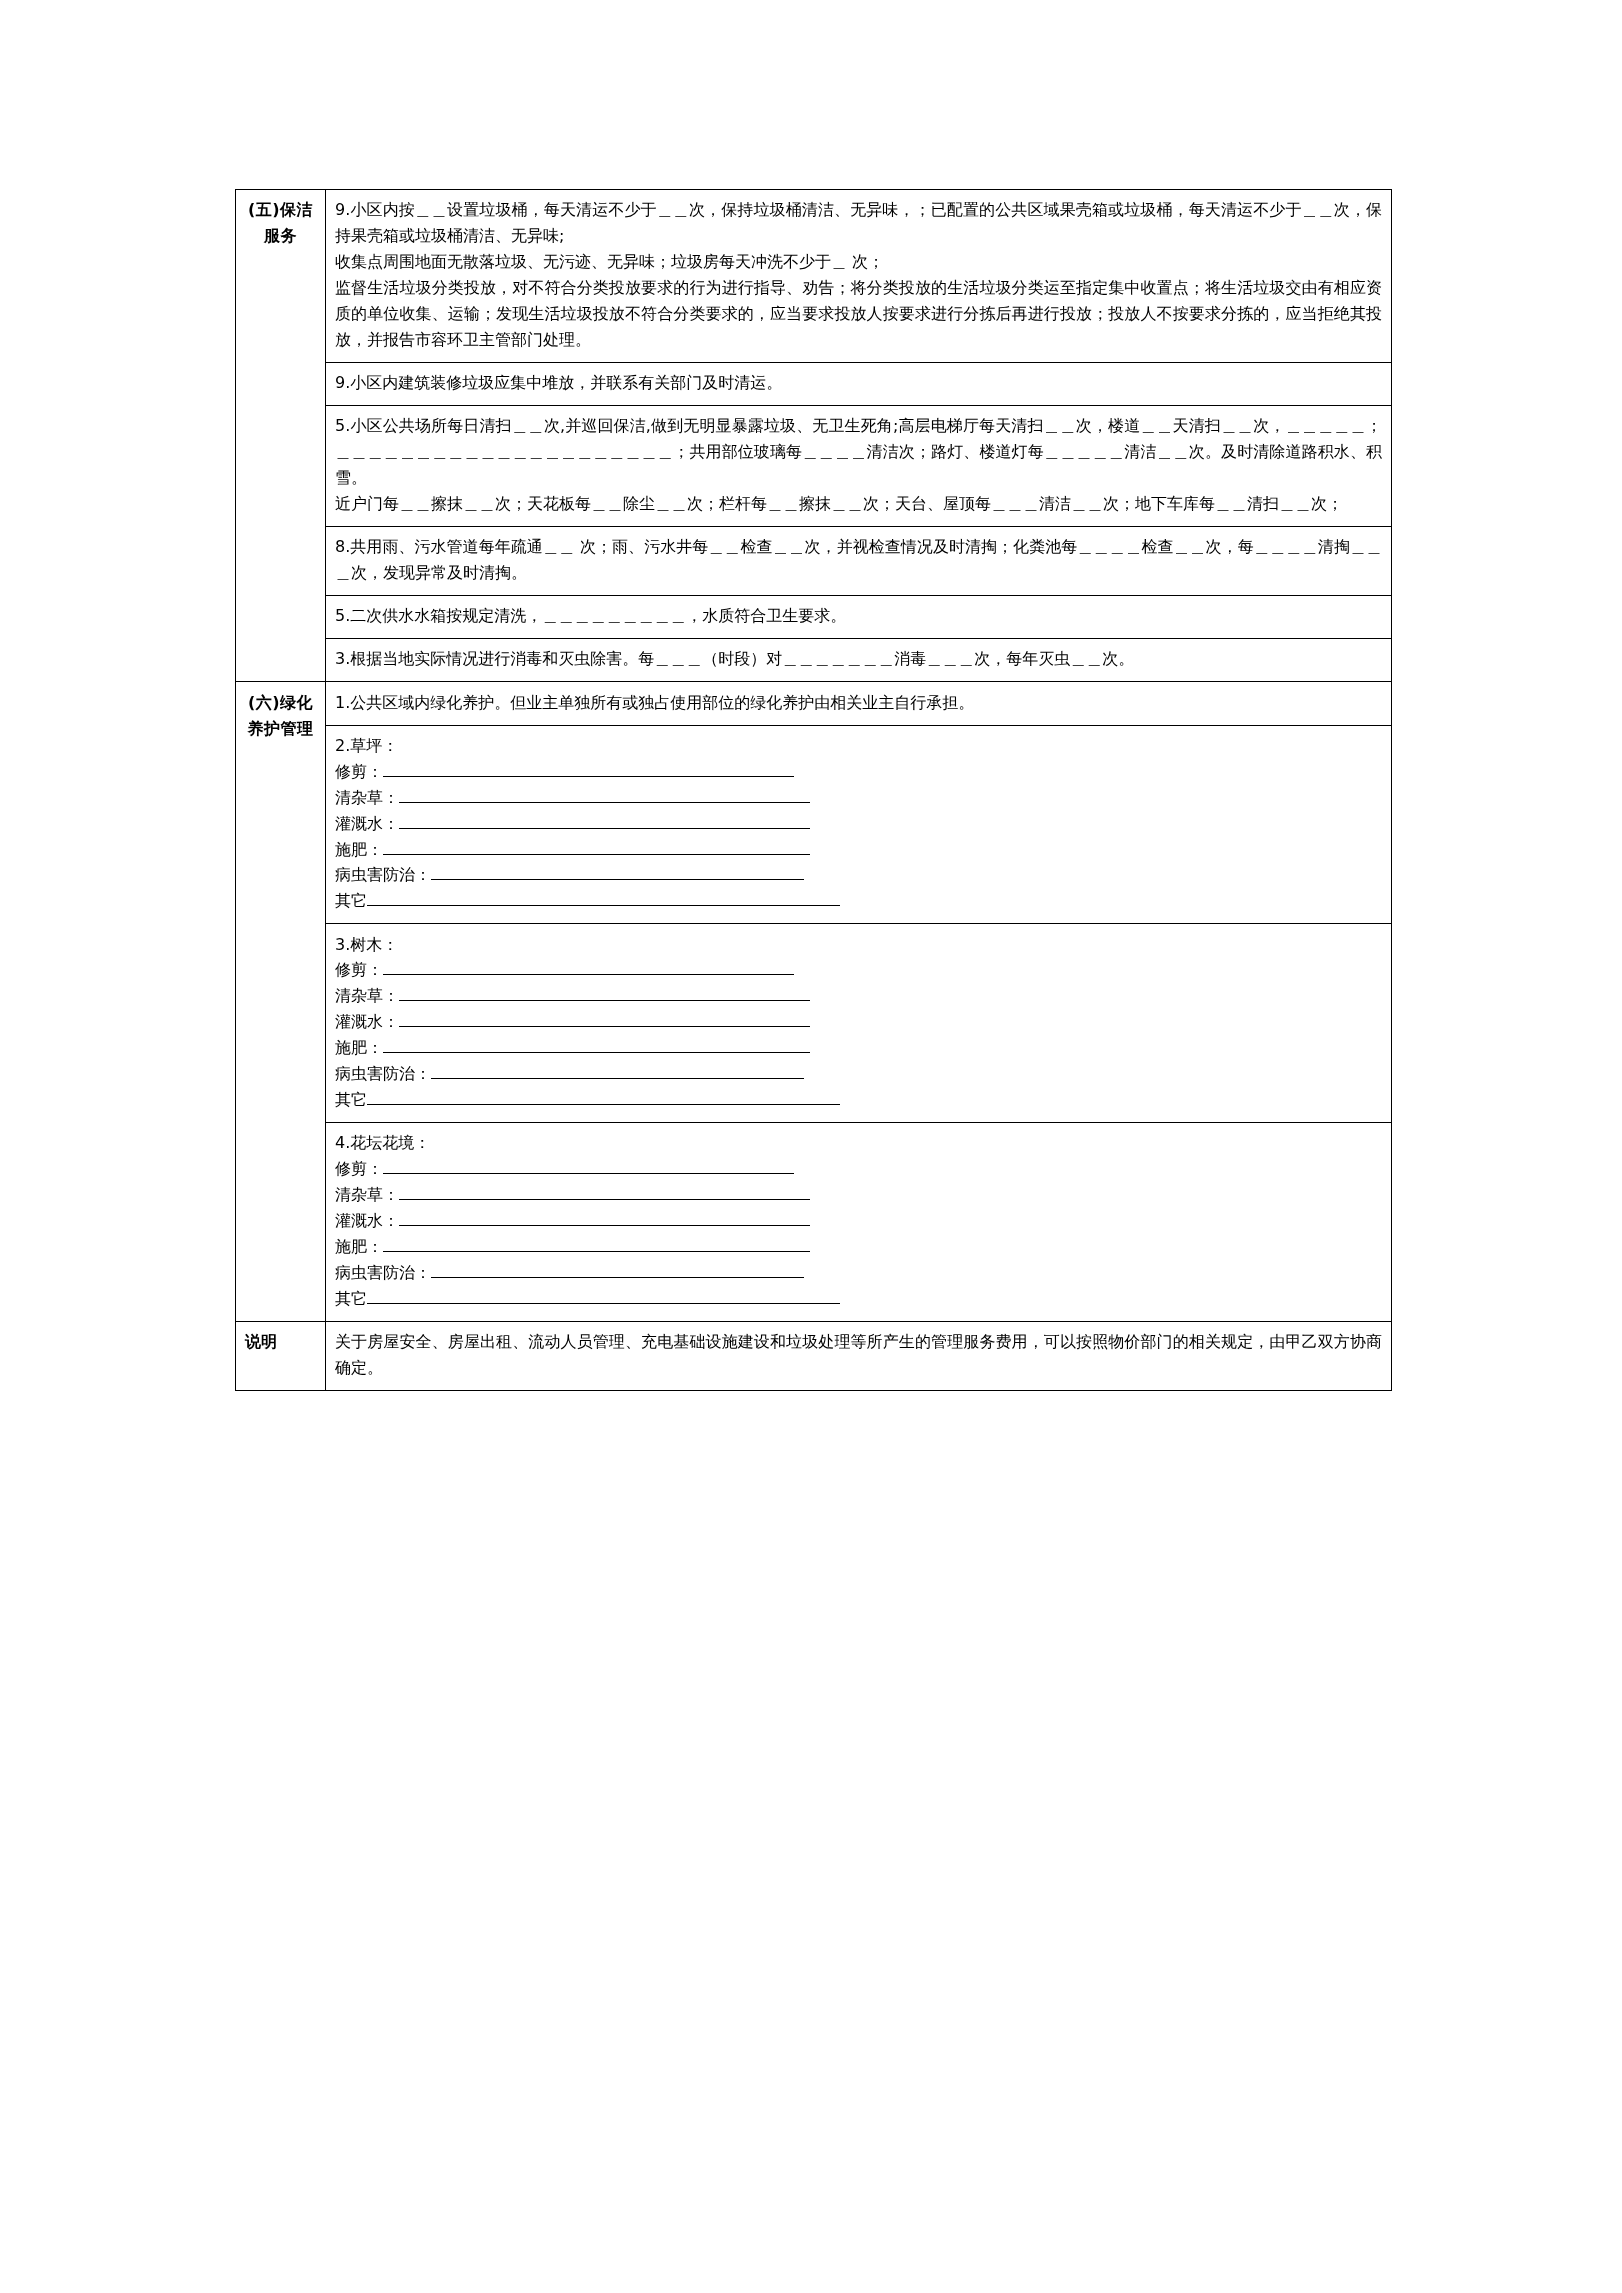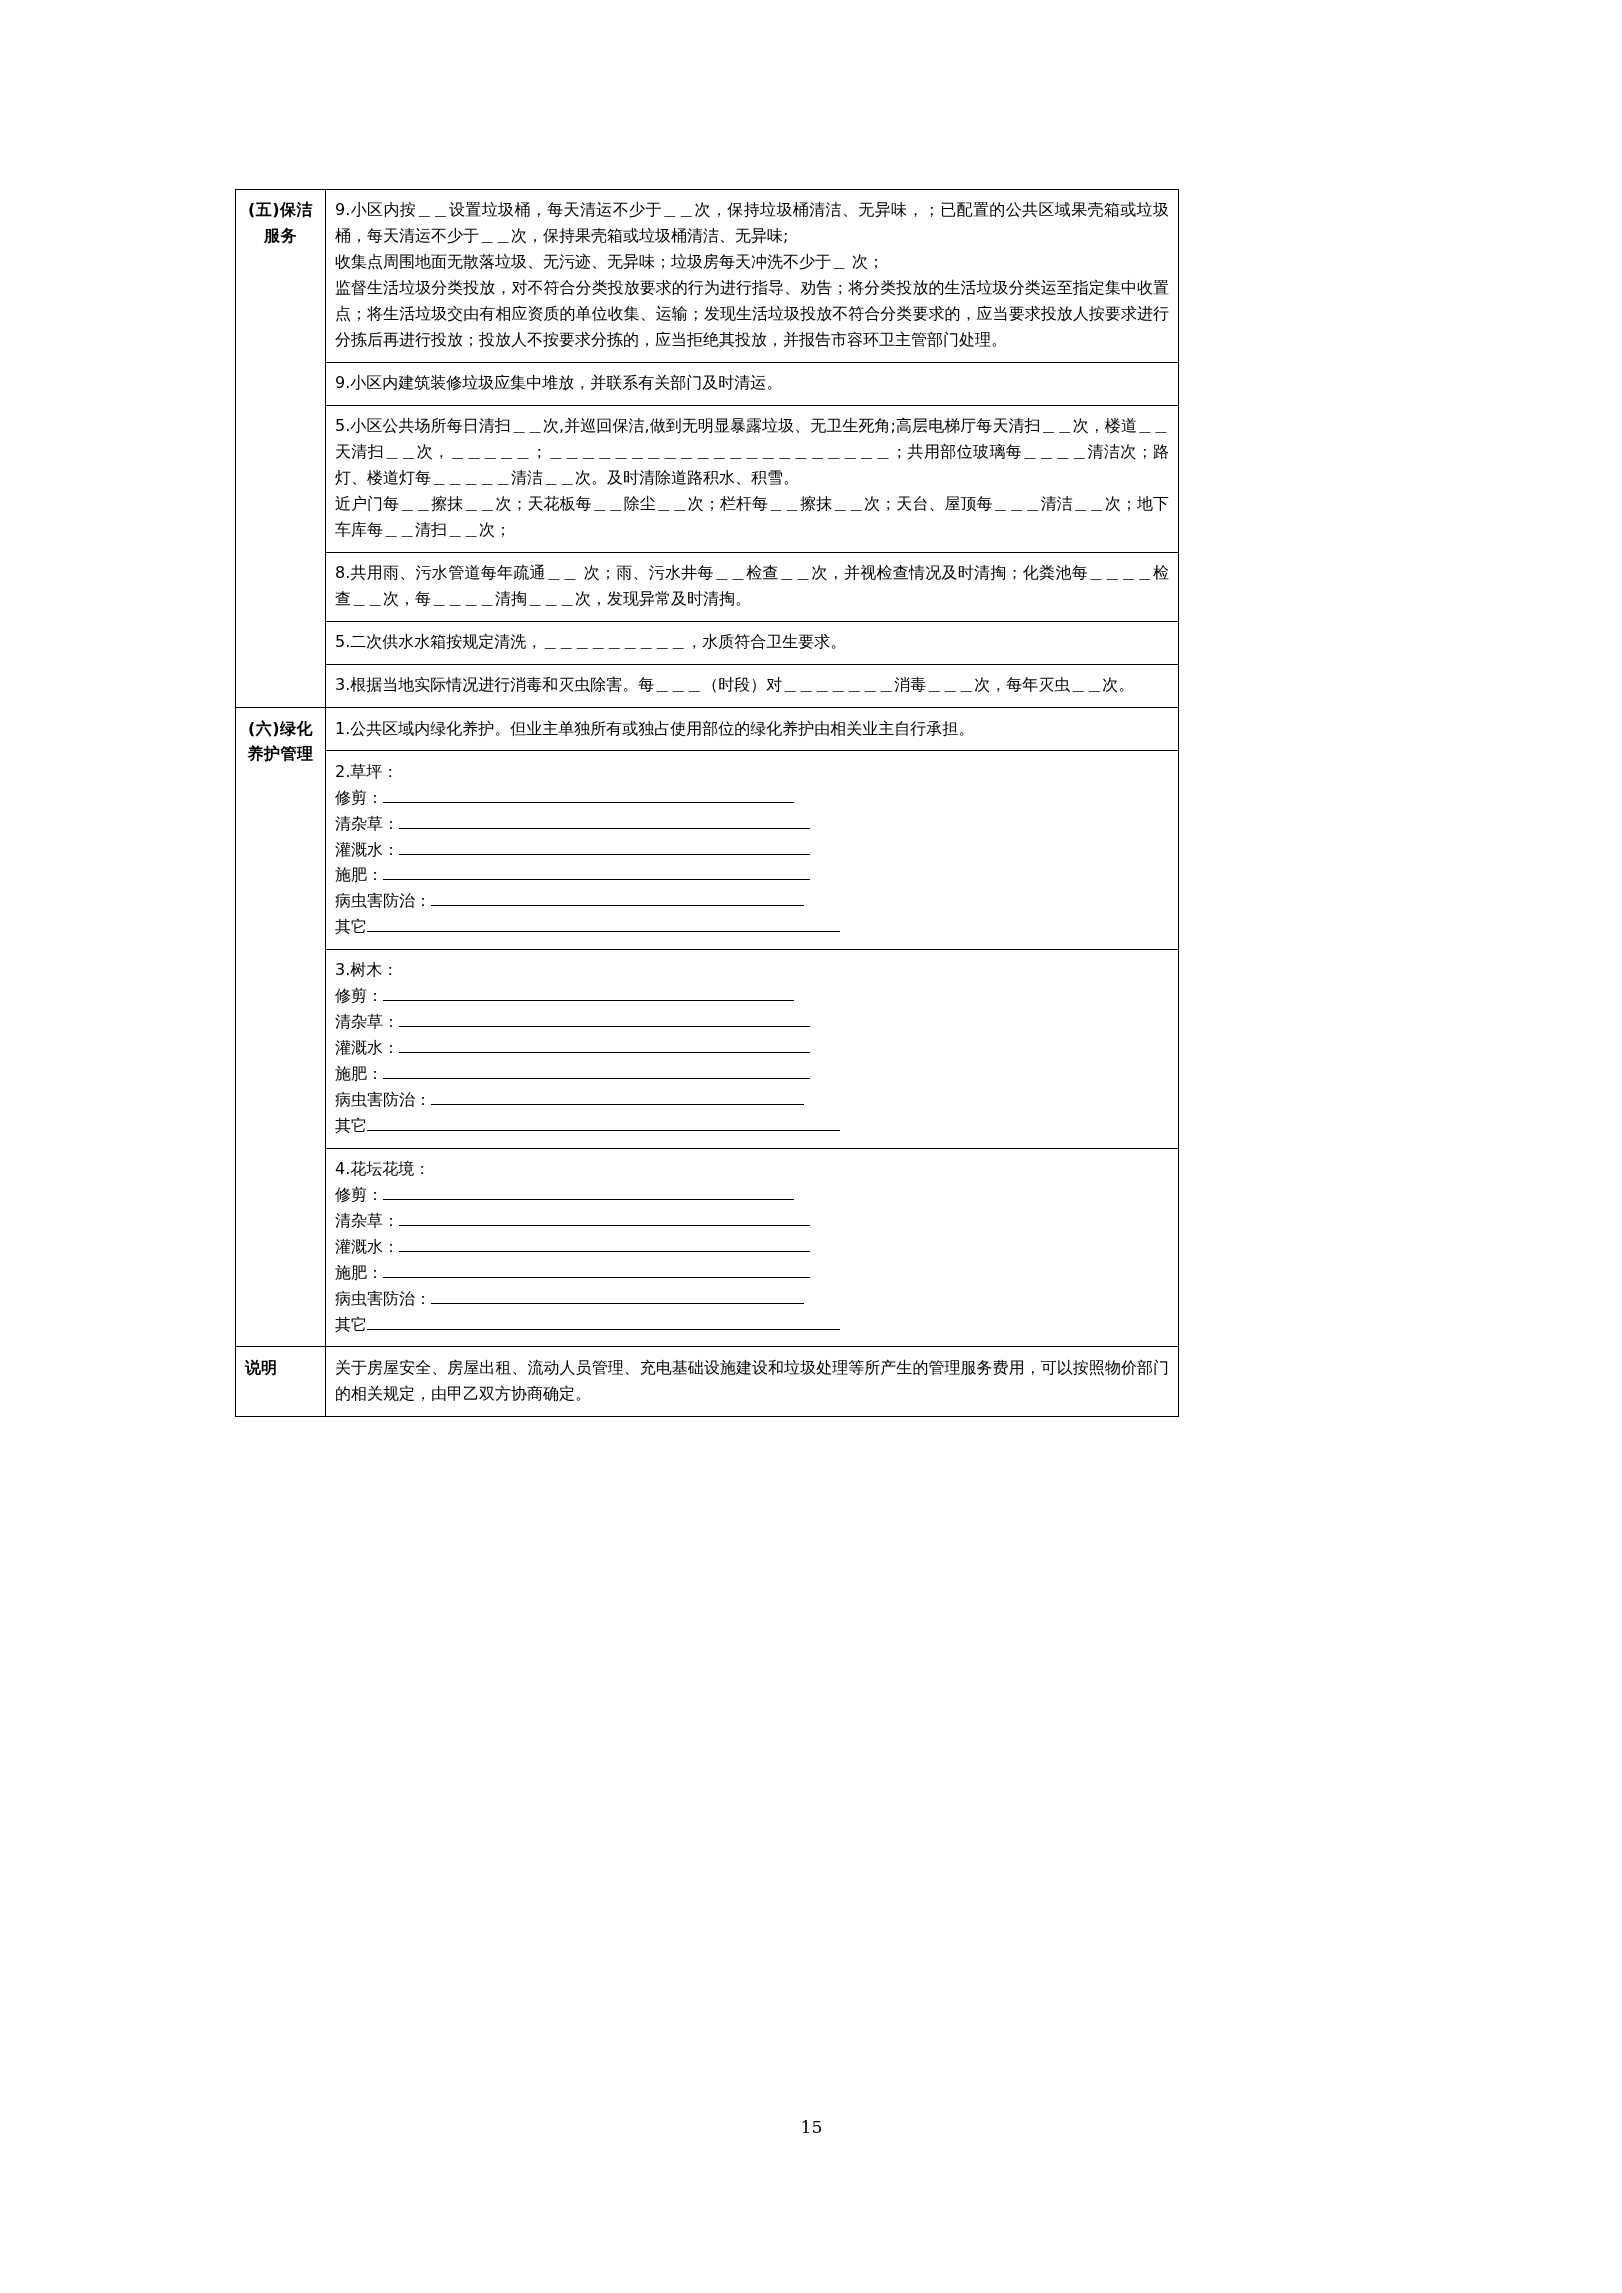--- a/index.html
+++ b/index.html
@@ -18,21 +18,21 @@
     position: absolute;
     left: 0; top: 0;
     width: 1623px;
     height: 2294px;
     background: #fff;
   }
   .doc-table {
     position: absolute;
     left: 235px;
     top: 189px;
-    width: 944px;
+    width: 1157px;
     border-collapse: collapse;
     table-layout: fixed;
   }
   .doc-table td {
     border: 0.9px solid #000;
     vertical-align: top;
     padding: 7.3px 9px 9px 9px;
     font-size: 16px;
     line-height: 1.62;
   }
@@ -171,16 +171,15 @@
       <tr>
         <td class="label-cell-note">说明</td>
         <td class="content-cell">
           <p class="j">关于房屋安全、房屋出租、流动人员管理、充电基础设施建设和垃圾处理等所产生的管理服务费用，可以按照物价部门的相关规定，由甲乙双方协商确定。</p>
         </td>
       </tr>
 
     </tbody>
   </table>
 
-  <div class="page-number">15</div>
 
 </div>
 
 
 </body></html>

